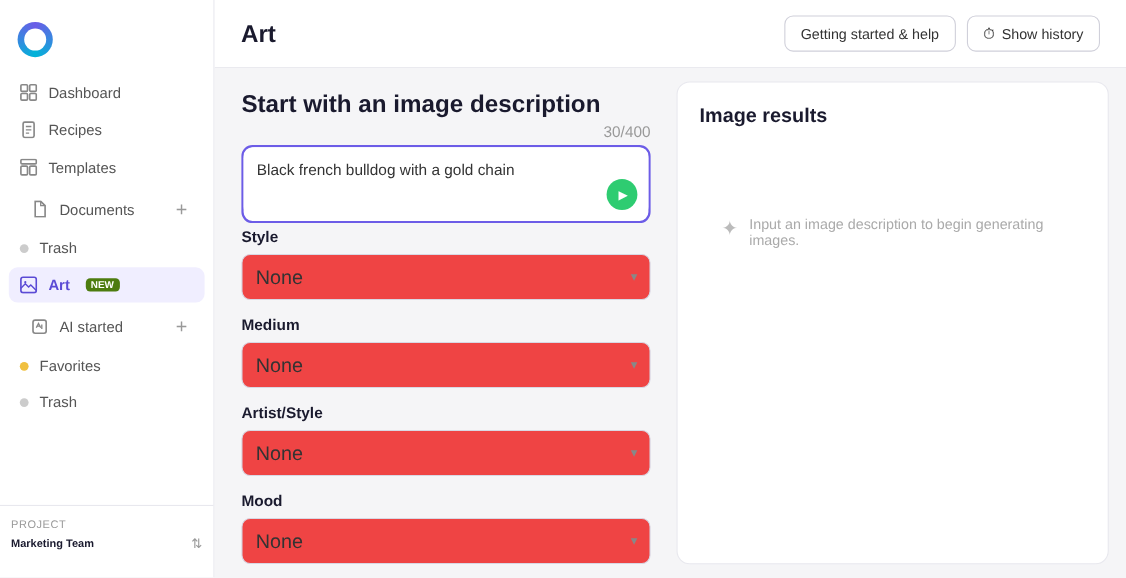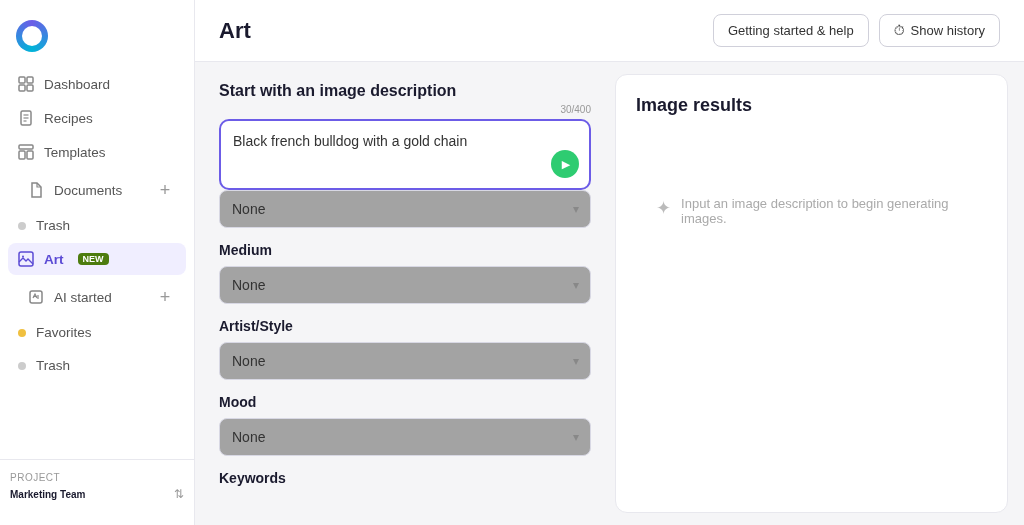--- a/index.html
+++ b/index.html
@@ -34,30 +34,30 @@
     .topbar-actions { display: flex; gap: 10px; }
     .btn-outline { border: 1px solid #d0d0da; background: #fff; padding: 7px 14px; border-radius: 8px; cursor: pointer; font-size: 13px; color: #333; font-weight: 500; display: flex; align-items: center; gap: 6px; }
     .history-icon { font-size: 14px; }
 
     
     .content { display: flex; flex: 1; overflow: hidden; background: #f5f5f7; }
     .left-panel { width: 420px; flex-shrink: 0; padding: 20px 24px; overflow-y: auto; }
     .right-panel { flex: 1; padding: 20px 20px; background: #fff; margin: 12px 16px 12px 0; border-radius: 12px; border: 1px solid #e8e8ee; }
 
     
-    .section-title { font-size: 16px; font-weight: 700; color: #1a1a2e; margin-bottom: 4px; }
-    .char-count { font-size: 10px; color: #999; text-align: right; margin-bottom: 4px; }
+    .section-title { font-size: 22px; font-weight: 700; color: #1a1a2e; margin-bottom: 4px; }
+    .char-count { font-size: 14px; color: #999; text-align: right; margin-bottom: 4px; }
     .textarea-wrap { position: relative; border: 2px solid #6c5ce7; border-radius: 10px; background: #fff; }
     .textarea-wrap textarea { width: 100%; border: none; outline: none; padding: 12px 50px 12px 12px; border-radius: 10px; font-size: 14px; color: #333; resize: none; height: 64px; font-family: inherit; }
     .submit-btn { position: absolute; bottom: 10px; right: 10px; width: 28px; height: 28px; border-radius: 50%; background: #2ecc71; border: none; cursor: pointer; display: flex; align-items: center; justify-content: center; }
     .submit-btn::after { content: '▶'; color: #fff; font-size: 11px; margin-left: 2px; }
 
     .field-label { font-size: 14px; font-weight: 600; color: #1a1a2e; margin-bottom: 8px; margin-top: 4px; }
     .select-wrap { position: relative; margin-bottom: 14px; }
-    .select-wrap select { width: 100%; padding: 10px 53px 10px 12px; border: 1px solid #d8d8e4; border-radius: 8px; background: #a3a3a3; font-size: 14px; color: #333; appearance: none; cursor: pointer; outline: none; font-family: inherit; }
+    .select-wrap select { width: 100%; padding: 10px 53px 10px 12px; border: 1px solid #d8d8e4; border-radius: 8px; background: #ef4444; font-size: 18px; color: #333; appearance: none; cursor: pointer; outline: none; font-family: inherit; }
     .select-arrow { position: absolute; right: 12px; top: 50%; transform: translateY(-50%); pointer-events: none; color: #888; font-size: 12px; }
 
     
     .image-results-title { font-size: 18px; font-weight: 700; color: #1a1a2e; margin-bottom: 16px; }
     .image-results-placeholder { display: flex; align-items: flex-start; gap: 10px; color: #aaa; font-size: 13px; margin-top: 80px; padding: 0 20px; }
     .sparkle-icon { color: #bbb; font-size: 18px; flex-shrink: 0; margin-top: 1px; }
 
     
     .left-panel::-webkit-scrollbar { width: 4px; }
     .left-panel::-webkit-scrollbar-thumb { background: #ddd; border-radius: 2px; }
@@ -195,20 +195,21 @@
 
     <div class="left-panel">
       <div class="section-title">Start with an image description</div>
       <div class="char-count">30/400</div>
 
       <div class="textarea-wrap">
         <textarea placeholder="Describe the image you want to create..." style="">Black french bulldog with a gold chain</textarea>
         <button class="submit-btn"></button>
       </div>
 
+      <div class="field-label">Style</div>
       <div class="select-wrap">
         <select>
           <option>None</option>
         </select>
         <span class="select-arrow">▾</span>
       </div>
 
       <div class="field-label">Medium</div>
       <div class="select-wrap">
         <select>

